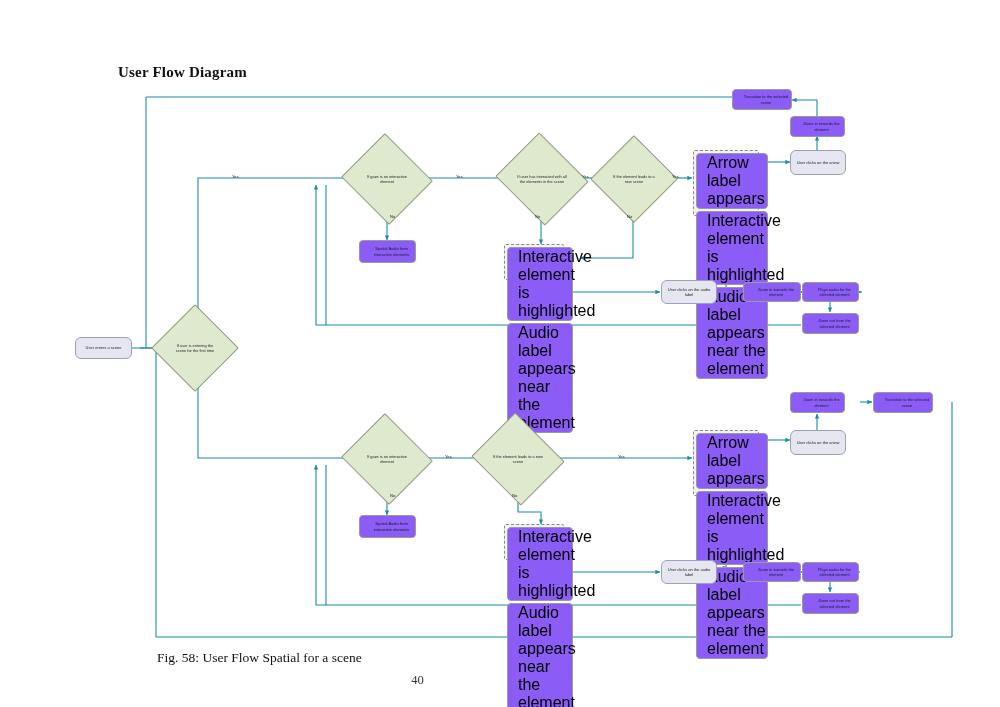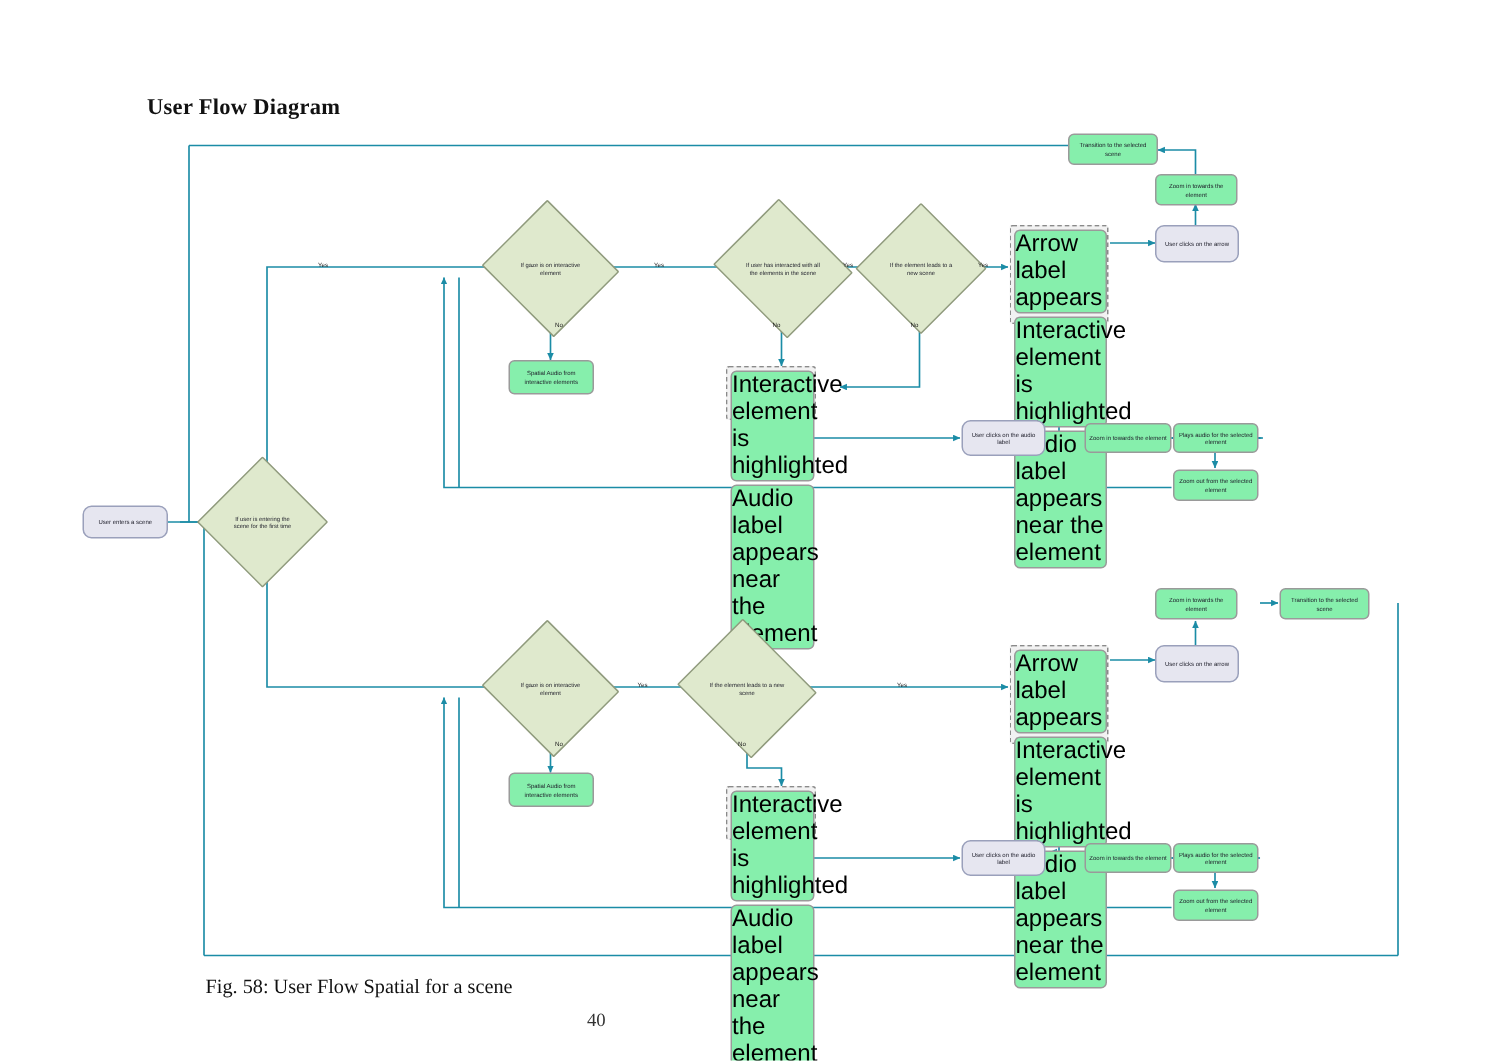--- a/index.html
+++ b/index.html
@@ -1,27 +1,27 @@
 <!DOCTYPE html>
 <html><head>
 <meta charset="utf-8">
 <style>
   html,body{margin:0;padding:0;background:#ffffff;}
   body{width:1000px;height:707px;position:relative;font-family:"Liberation Sans",sans-serif;overflow:hidden;}
-  #page{position:absolute;inset:0;}
+  #page{position:absolute;inset:0;margin-left:20px;}
 
   .doc-title{position:absolute;left:98px;top:64px;font-family:"Liberation Serif",serif;font-weight:bold;font-size:15px;color:#111;letter-spacing:.2px;}
   .fig-caption{position:absolute;left:137px;top:650px;font-family:"Liberation Serif",serif;font-size:13.5px;color:#111;}
   .page-num{position:absolute;left:0;top:673px;width:795px;text-align:center;font-family:"Liberation Serif",serif;font-size:12.5px;color:#333;}
 
   svg.lines{position:absolute;left:0;top:0;width:1000px;height:707px;pointer-events:none;}
 
   .node{position:absolute;box-sizing:border-box;display:flex;align-items:center;justify-content:center;text-align:center;
         font-size:4.0px;line-height:1.32;color:#1c1c28;padding:1px 2px;}
-  .gray{background:#86efac;border:0.6px solid #9a9a9a;border-radius:4px;}
+  .gray{background:#8b5cf6;border:0.6px solid #9a9a9a;border-radius:4px;padding-left:10px;}
   .lav{background:#e6e6f0;border:0.6px solid #9aa0bb;border-radius:6px;}
   .dashgroup{position:absolute;box-sizing:border-box;border:0.8px dashed #8a8a8a;background:#f2f2f2;border-radius:2px;
              padding:2px;display:flex;flex-direction:column;gap:2px;}
   .dashgroup .gray{position:relative;flex:1;width:100%;}
 
   .diamond{position:absolute;display:flex;align-items:center;justify-content:center;text-align:center;}
   .diamond .dshape{position:absolute;inset:0;background:#dfe9cd;border:0.7px solid #8f9a7c;
                    transform:rotate(45deg);border-radius:1px;}
   .diamond .dtext{position:relative;z-index:2;font-size:3.9px;line-height:1.3;color:#1c1c28;width:74%;}
 

